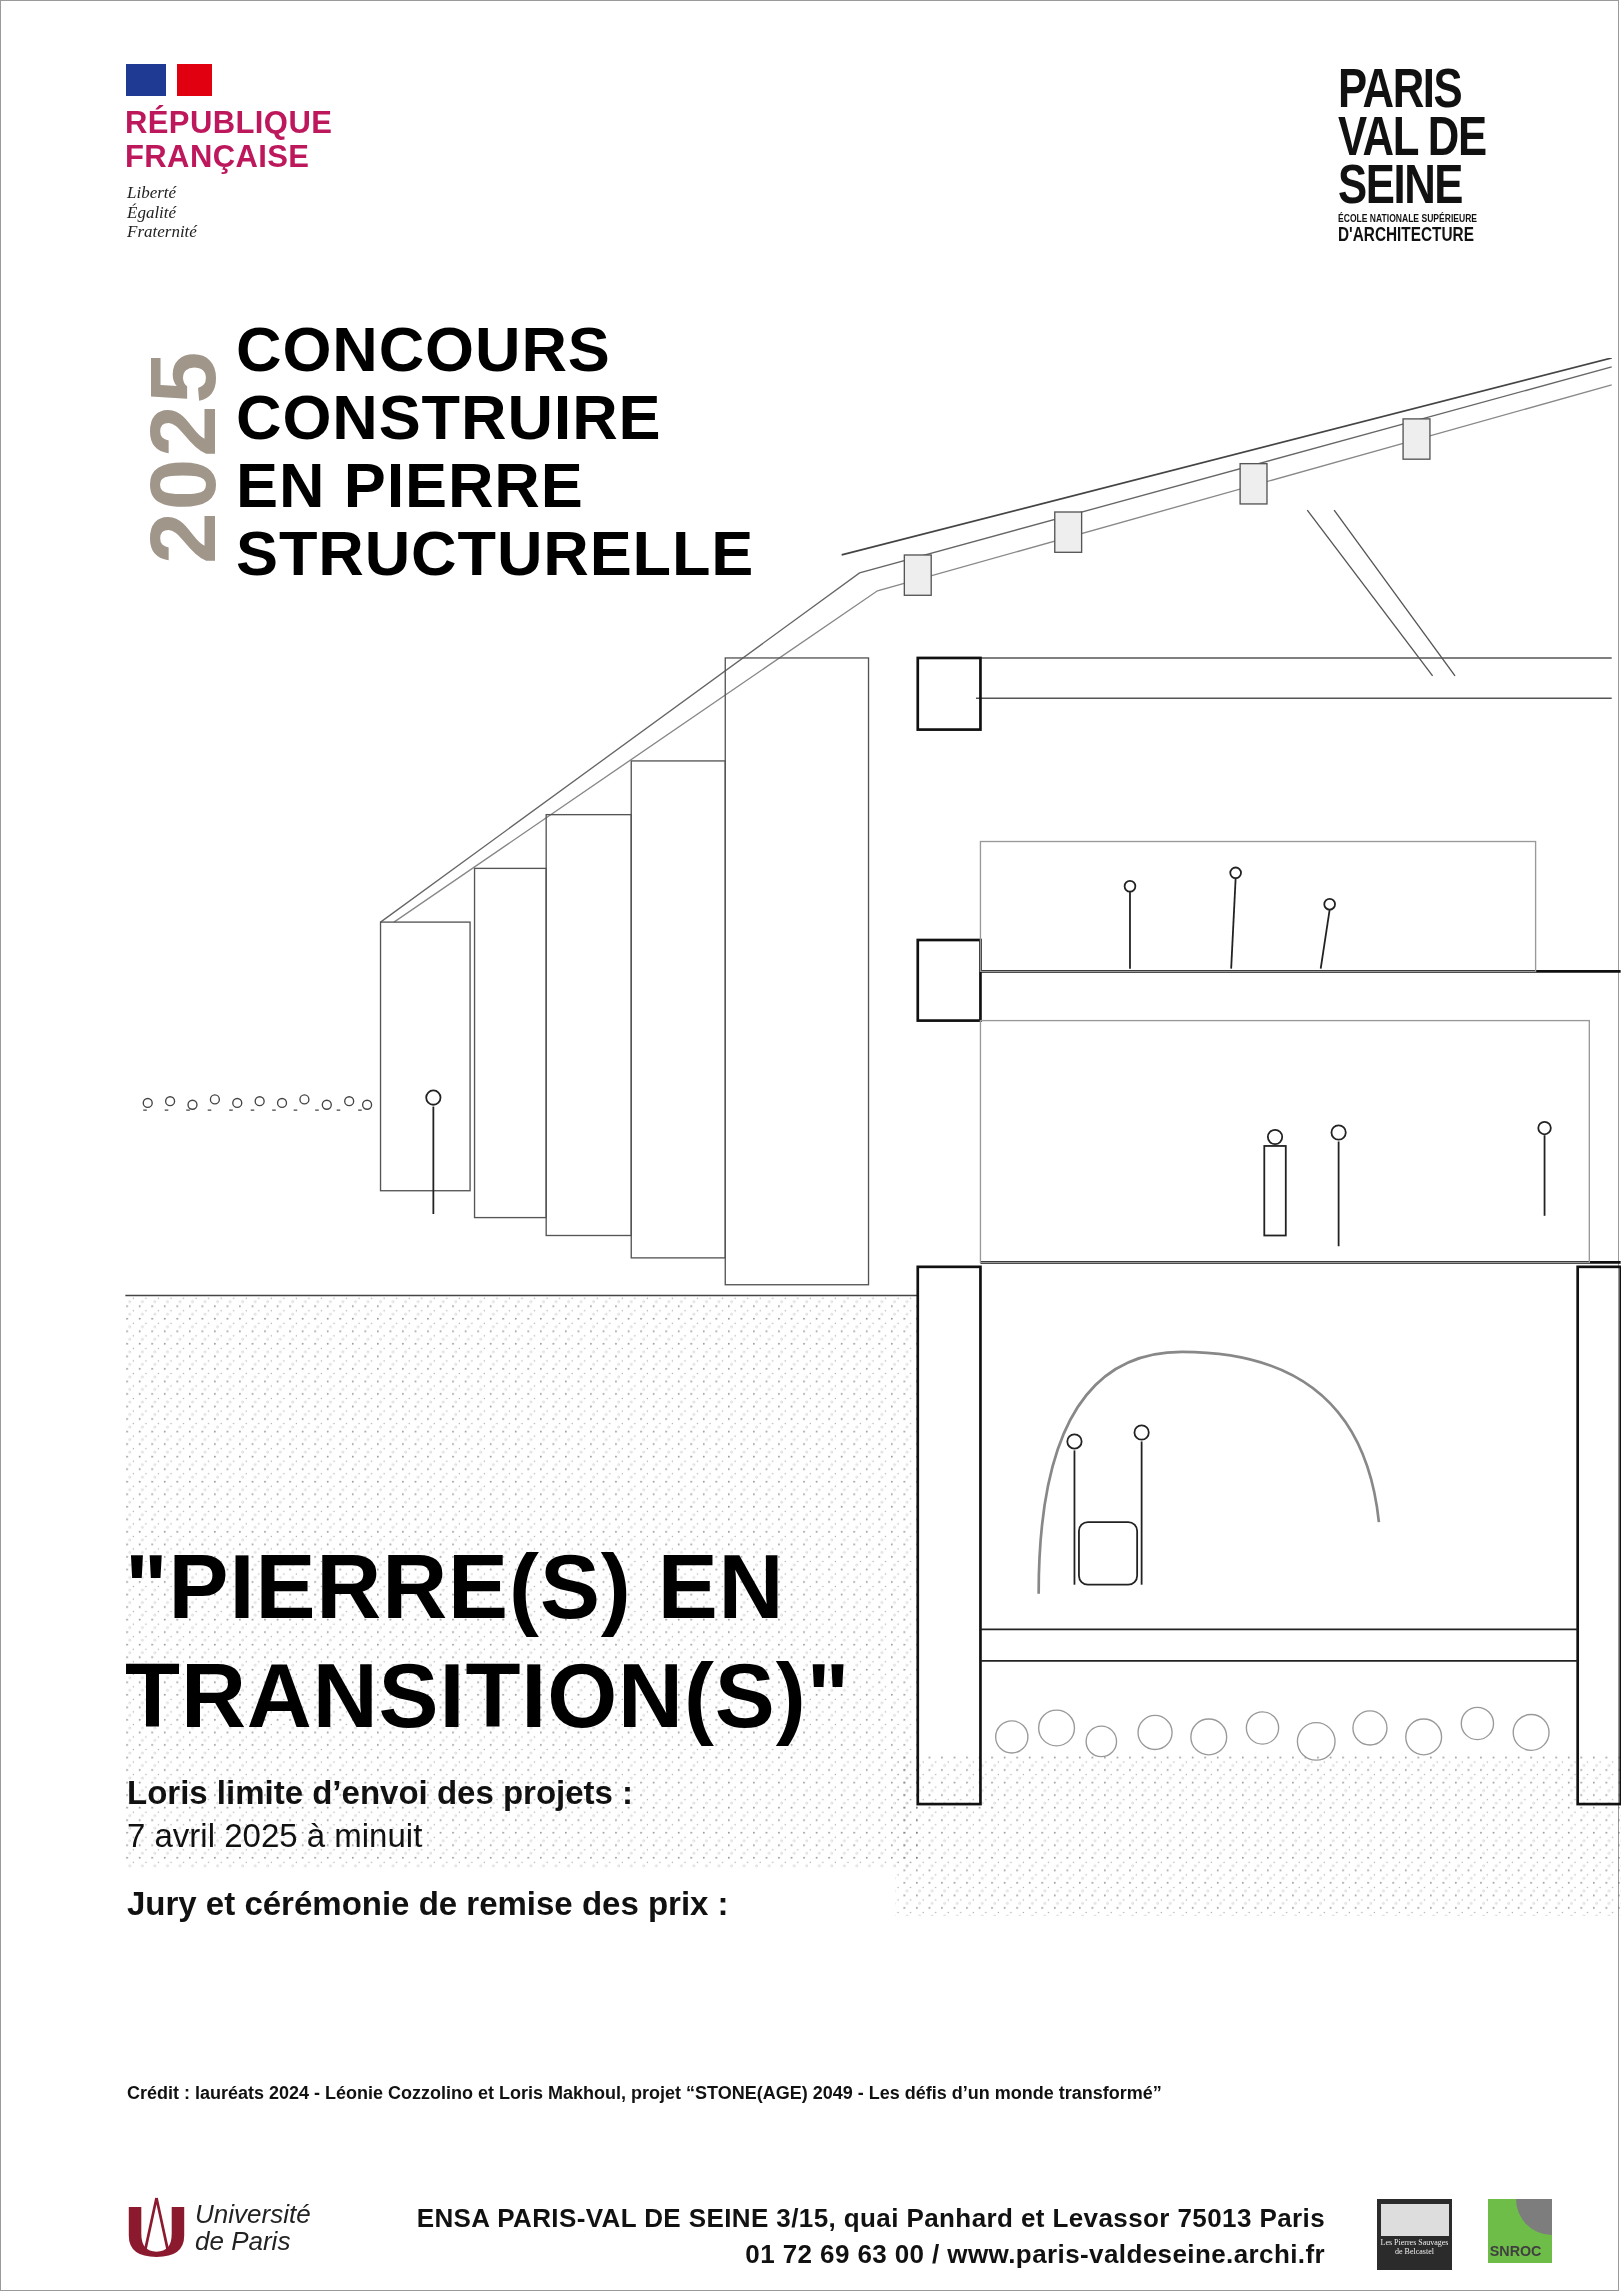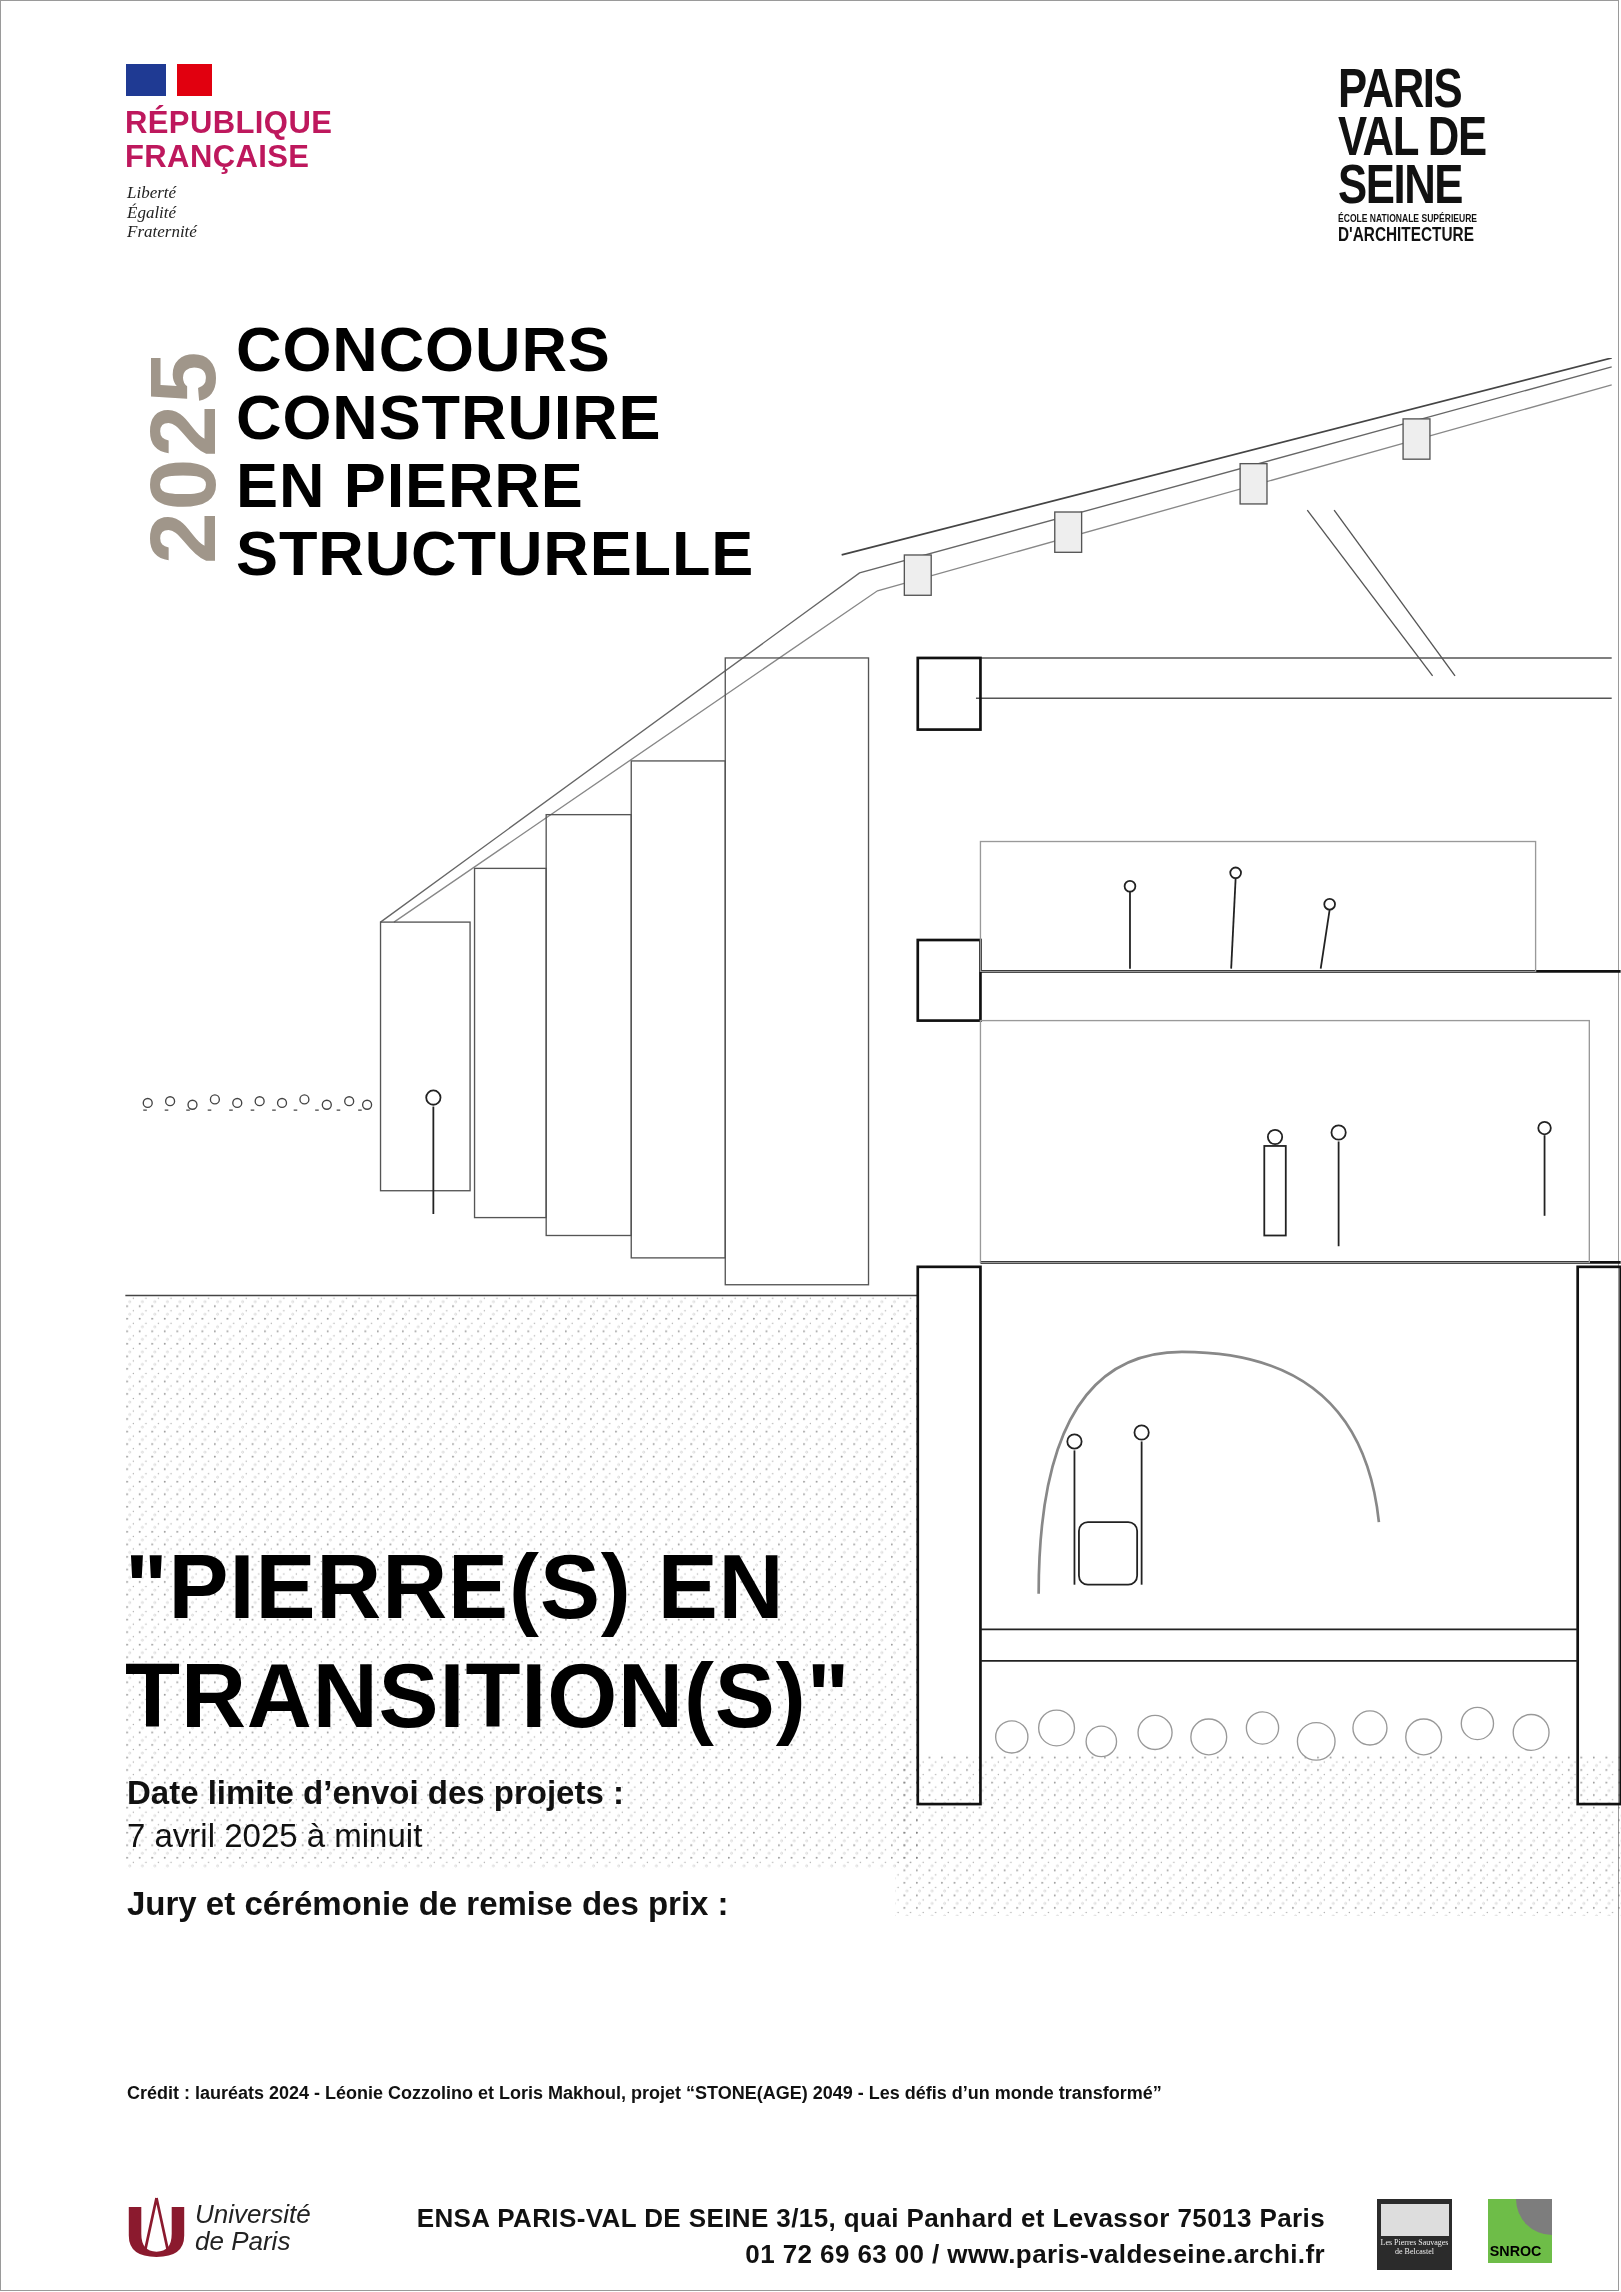--- a/index.html
+++ b/index.html
@@ -40,21 +40,21 @@
 
   .footer-address { left: 412px; top: 2200px; width: 913px; text-align: right; font-size: 26px; line-height: 36px; color: #111; letter-spacing: 0.4px; font-weight: bold; }
   .uparis { left: 127px; top: 2196px; display: flex; align-items: center; font-style: italic; }
   .uparis .mark { width: 59px; height: 63px; margin-right: 9px; }
   .uparis .txt { font-size: 26px; line-height: 27px; color: #222; }
 
   .belcastel { left: 1377px; top: 2199px; width: 75px; height: 71px; background: #2b2b2b; color: #eee; font-family: "Liberation Serif", serif; font-size: 8px; text-align: center; }
   .belcastel .img { margin: 5.4px auto 1.8px; width: 68px; height: 32px; background: #ddd; }
   .snroc { left: 1488px; top: 2199px; width: 64px; height: 64px; background: #6ebd48; overflow: hidden; }
   .snroc .gray { position: absolute; right: 0; top: 0; width: 36px; height: 36px; background: #7d7d7d; border-bottom-left-radius: 36px; }
-  .snroc .lbl { position: absolute; left: 1.8px; bottom: 3.6px; color: #000000; font-weight: 700; font-size: 14.3px; }
+  .snroc .lbl { position: absolute; left: 1.8px; bottom: 3.6px; color: #404040; font-weight: 700; font-size: 14.3px; }
 </style>
 </head>
 <body>
 
 <div class="frame"></div>
 
 <div class="abs rf-flag">
   <div class="blue"></div>
     <div class="white"></div>
     <div class="red"></div>
@@ -185,21 +185,21 @@
   <div>EN PIERRE</div>
   <div>STRUCTURELLE</div>
 </div>
 
 <div class="abs quote">
   <div>"PIERRE(S) EN</div>
   <div>TRANSITION(S)"</div>
 </div>
 
 <div class="abs dates">
-  <div class="lbl">Date limite d’envoi des projets :</div>
+  <div class="lbl">Loris limite d’envoi des projets :</div>
   <div class="val">7 avril 2025 à minuit</div>
   <div class="lbl">Jury et cérémonie de remise des prix :</div>
 </div>
 
 <div class="abs credit">Crédit : lauréats 2024 - Léonie Cozzolino et Loris Makhoul, projet “STONE(AGE) 2049 - Les défis d’un monde transformé”</div>
 
 <div class="abs uparis">
   <svg class="mark" viewBox="0 0 66 70">
     <path d="M2 12 h14 v30 q0 20 17 20 q17 0 17 -20 v-30 h14 v32 q0 24 -31 24 q-31 0 -31 -24 z" fill="#8b1a2e"></path>
     <path d="M33 2 L20 62 M33 2 L46 62" stroke="#8b1a2e" stroke-width="3" fill="none"></path>

